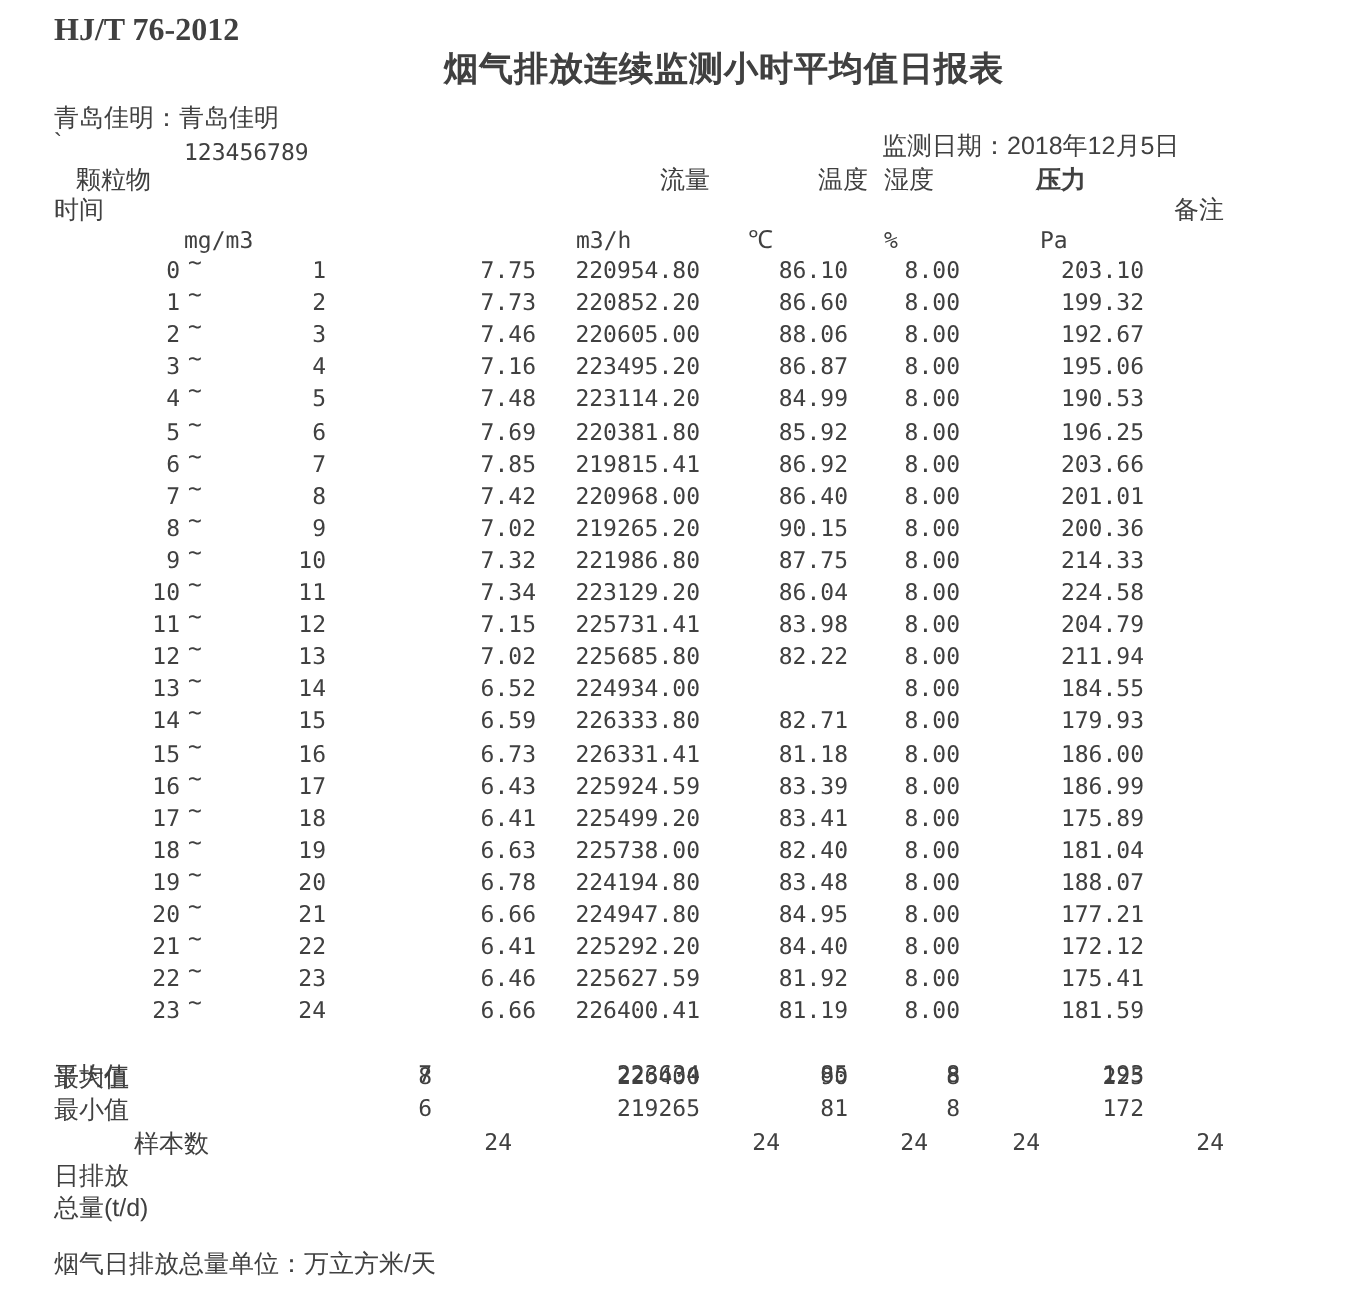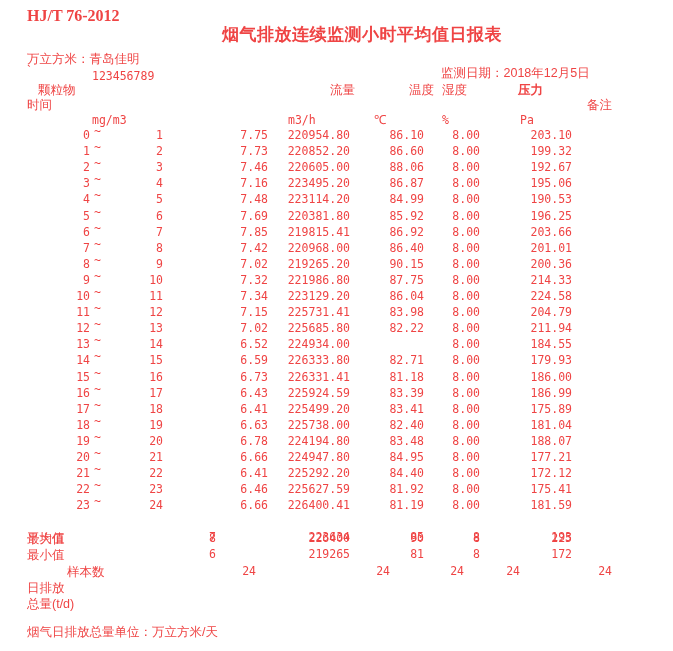--- a/index.html
+++ b/index.html
@@ -1,16 +1,16 @@
 <!DOCTYPE html>
 <html><head>
 <meta charset="utf-8">
 <style>
   html,body{margin:0;padding:0;background:#e9e9e9;}
-  .page{position:relative;width:673px;height:651px;background:#ffffff;color:#ef4444;
+  .page{position:relative;width:673px;height:651px;background:#ffffff;color:#404040;
         font-family:"Liberation Sans",sans-serif;overflow:hidden;}
   .abs{position:absolute;white-space:nowrap;}
   .num{font-family:"DejaVu Sans Mono",monospace;font-size:11.5px;}
   .cjk{font-size:12.5px;}
   .hjt{left:27px;top:7px;font-family:"Liberation Serif",serif;font-weight:bold;font-size:16px;}
   .title{left:222px;top:23px;font-weight:bold;font-size:17px;letter-spacing:0.5px;}
   .plant-line{left:27px;top:51px;}
   .stray{left:27px;top:64px;font-size:12px;}
   .plant-id{left:92px;top:69px;}
   .date-line{left:441px;top:65px;}
@@ -41,21 +41,21 @@
   .footer{left:27px;top:624px;}
 </style>
 </head>
 <body>
 
 <div class="page">
   <div class="abs hjt">HJ/T 76-2012</div>
   <div class="abs title">烟气排放连续监测小时平均值日报表</div>
 
   <div class="abs plant-line cjk">
-    <span>万立方米：</span><span>青岛佳明</span>
+    <span>青岛佳明：</span><span>青岛佳明</span>
   </div>
   <div class="abs stray">`</div>
   <div class="abs plant-id num">123456789</div>
   <div class="abs date-line cjk">
     <span>监测日期：</span><span>2018年12月5日</span>
   </div>
 
   <div class="abs h-pollutant cjk">颗粒物</div>
   <div class="abs h-flow cjk">流量</div>
   <div class="abs h-temp cjk">温度</div>

